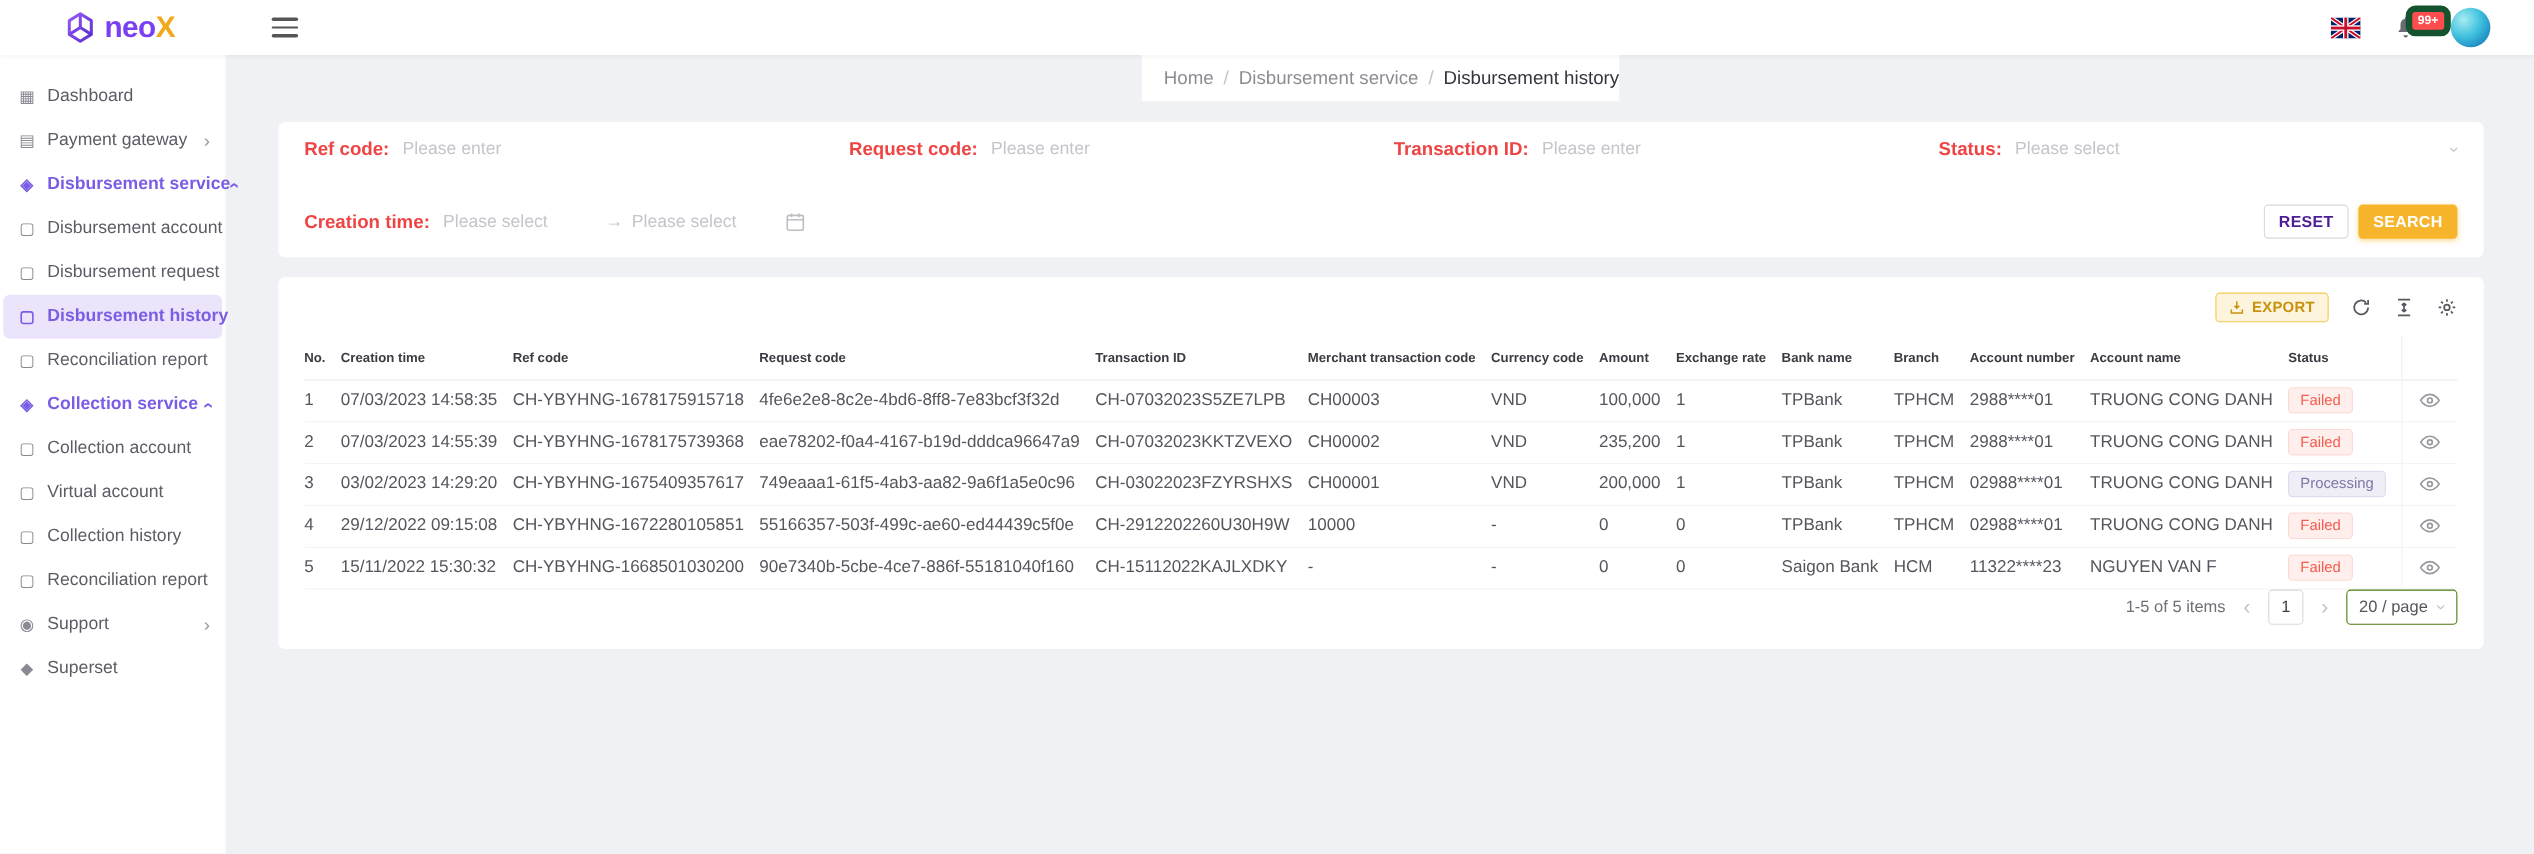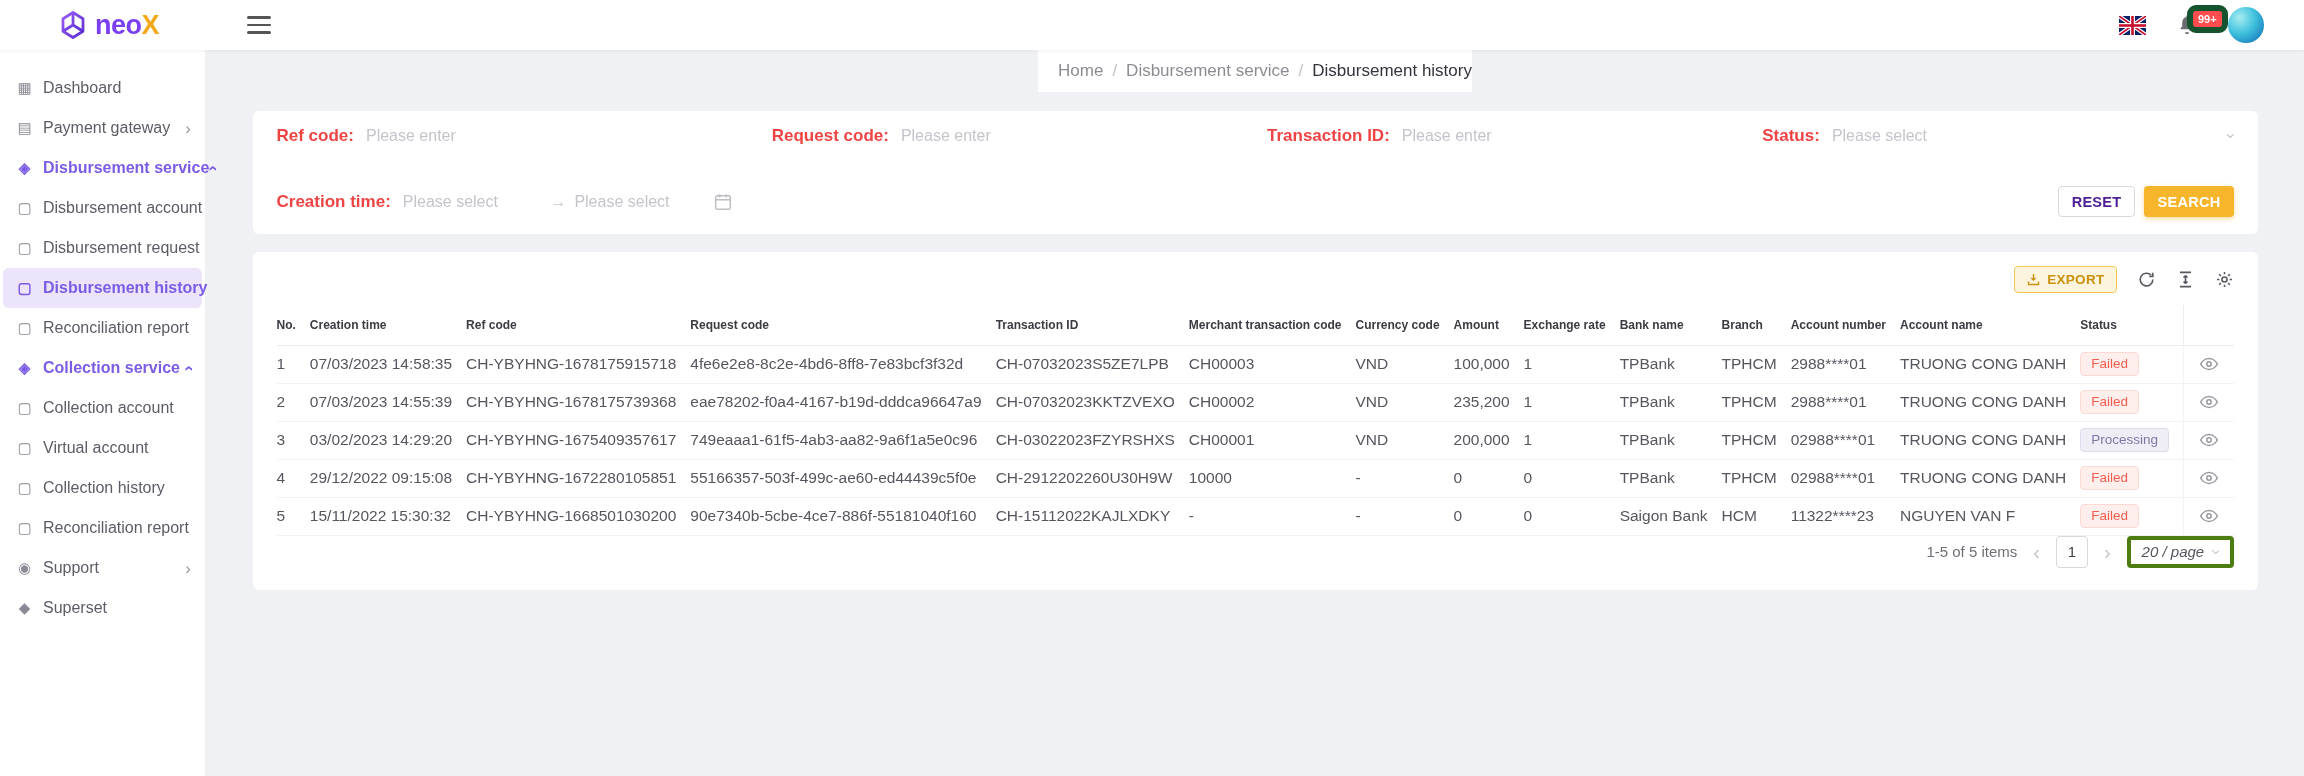--- a/index.html
+++ b/index.html
@@ -84,21 +84,21 @@
   th.action-col{width:50px;border-left:1px solid #ececef;padding-right:0;}
   td.action-col{border-left:1px solid #f3f3f5;text-align:center;padding-right:0;}
   .badge{display:inline-block;font-size:13.5px;padding:2.5px 10px;border-radius:4px;line-height:1.25;}
   .badge.failed{background:#feeeec;color:#f55c4e;border:1px solid #fdd9d4;}
   .badge.processing{background:#efedf6;color:#7f78a6;border:1px solid #e0dcee;}
   .eye{cursor:pointer;display:inline-flex;vertical-align:middle;}
   .t-pagination{display:flex;align-items:center;justify-content:flex-end;gap:14px;font-size:15px;color:#6e6e76;}
   .pg-arrow{color:#c3c3c9;font-size:20px;cursor:pointer;line-height:1;padding:0 2px;}
   .pg-page{min-width:32px;height:32px;border:1px solid #d9d9d9;border-radius:4px;display:inline-flex;align-items:center;justify-content:center;
            background:#fff;color:#3f3f47;font-size:15px;cursor:pointer;}
-  .pg-size{display:inline-flex;align-items:center;gap:9px;height:32px;padding:1px 11px;border:4px solid #4d7c0f;border-radius:4px;cursor:pointer;color:#55555e;background:#fff;font-style:italic;}
+  .pg-size{display:inline-flex;align-items:center;gap:9px;height:32px;padding:1px 11px;border:1px solid #4d7c0f;border-radius:4px;cursor:pointer;color:#55555e;background:#fff;}
   .pg-size .sel-arrow{margin-left:0;color:#c3c3c9;}
 </style>
 </head>
 <body>
 
 <div class="app">
 
   <header class="topbar">
     <div class="logo">
       <svg width="30" height="30" viewBox="0 0 24 24" fill="none" stroke-width="2.2" stroke-linejoin="round">

